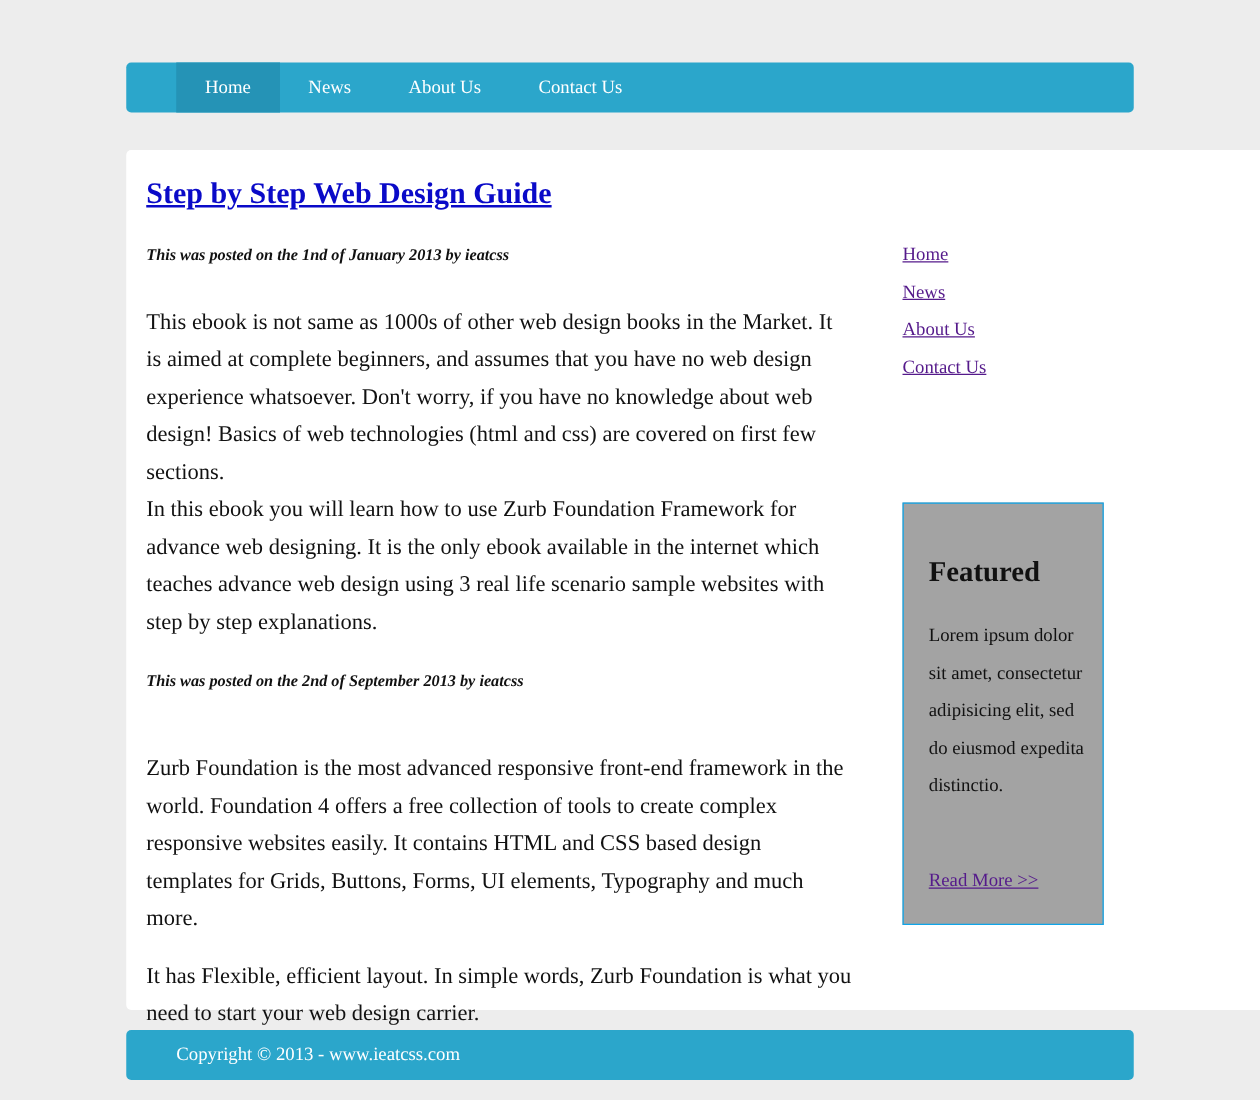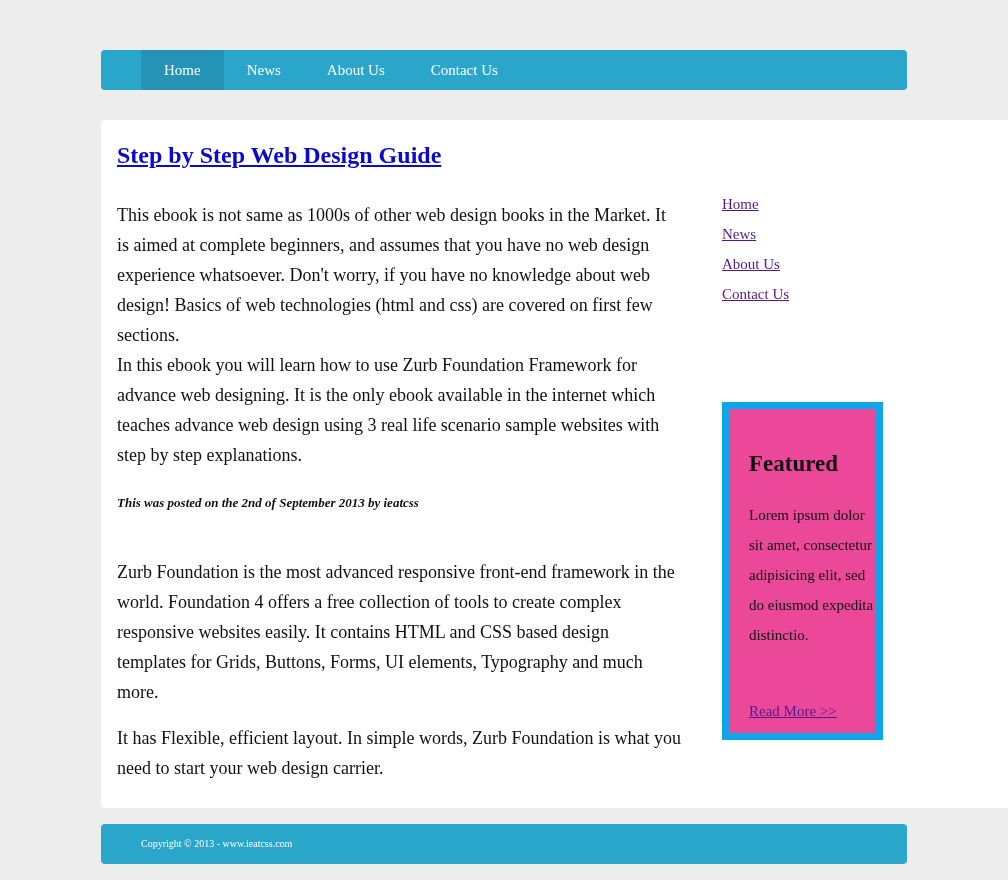--- a/index.html
+++ b/index.html
@@ -93,22 +93,22 @@
       text-decoration: underline;
       font-size: 15px;
       line-height: 30px;
     }
     .featured {
       position: absolute;
       left: 621px;
       top: 282px;
       width: 161px;
       height: 338px;
-      background: #ec4899;
-      border: 7px solid #0ea5e9;
+      background: #a3a3a3;
+      border: 1px solid #0ea5e9;
       box-sizing: border-box;
       padding: 0 20px;
     }
     .featured-title {
       font-size: 23px;
       font-weight: bold;
       margin: 0;
       line-height: 30px;
       position: absolute;
       top: 40px;
@@ -134,21 +134,21 @@
     }
     .footer {
       position: absolute;
       left: 101px;
       top: 824px;
       width: 806px;
       height: 40px;
       background: #2ba6cb;
       border-radius: 4px;
       color: #ffffff;
-      font-size: 10px;
+      font-size: 15px;
       line-height: 40px;
       box-sizing: border-box;
       padding-left: 40px;
     }
   </style>
 </head>
 <body>
 
 <nav class="topnav">
   <a href="#" class="active">Home</a>
@@ -156,20 +156,21 @@
   <a href="#">About Us</a>
   <a href="#">Contact Us</a>
 </nav>
 
 <div class="main">
   <div class="content">
 
     <article>
       <div style="height:0"></div>
       <a href="#" class="post-title" style="margin-top:0">Step by Step Web Design Guide</a>
+      <p class="post-meta" style="margin-top:26px">This was posted on the 1nd of January 2013 by ieatcss</p>
       <p class="para" style="margin-top:30px">This ebook is not same as 1000s of other web design books in the Market. It is aimed at complete beginners, and assumes that you have no web design experience whatsoever. Don't worry, if you have no knowledge about web design! Basics of web technologies (html and css) are covered on first few sections.</p>
       <p class="para" style="">In this ebook you will learn how to use Zurb Foundation Framework for advance web designing. It is the only ebook available in the internet which teaches advance web design using 3 real life scenario sample websites with step by step explanations.</p>
     </article>
 
     <article style="margin-top:16px">
       <p class="post-meta" style="margin-top:25px">This was posted on the 2nd of September 2013 by ieatcss</p>
       <p class="para" style="margin-top:46px">Zurb Foundation is the most advanced responsive front-end framework in the world. Foundation 4 offers a free collection of tools to create complex responsive websites easily. It contains HTML and CSS based design templates for Grids, Buttons, Forms, UI elements, Typography and much more.</p>
       <p class="para" style="margin-top:16px">It has Flexible, efficient layout. In simple words, Zurb Foundation is what you need to start your web design carrier.</p>
     </article>
 

